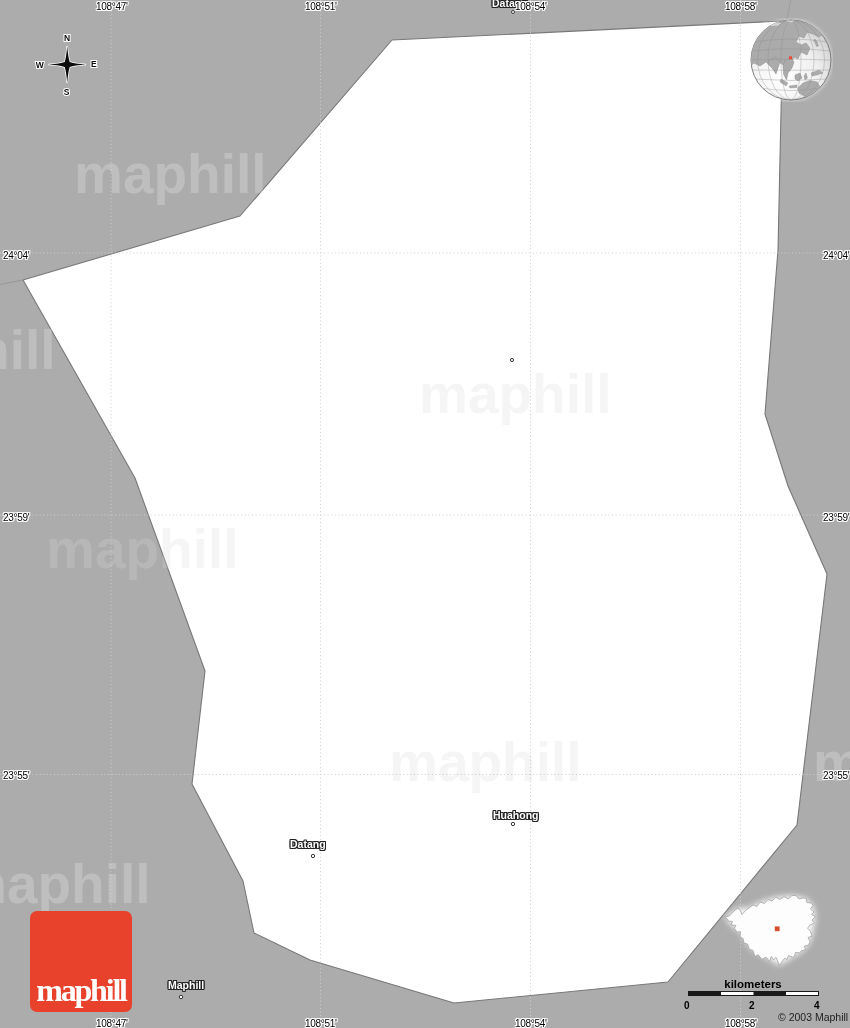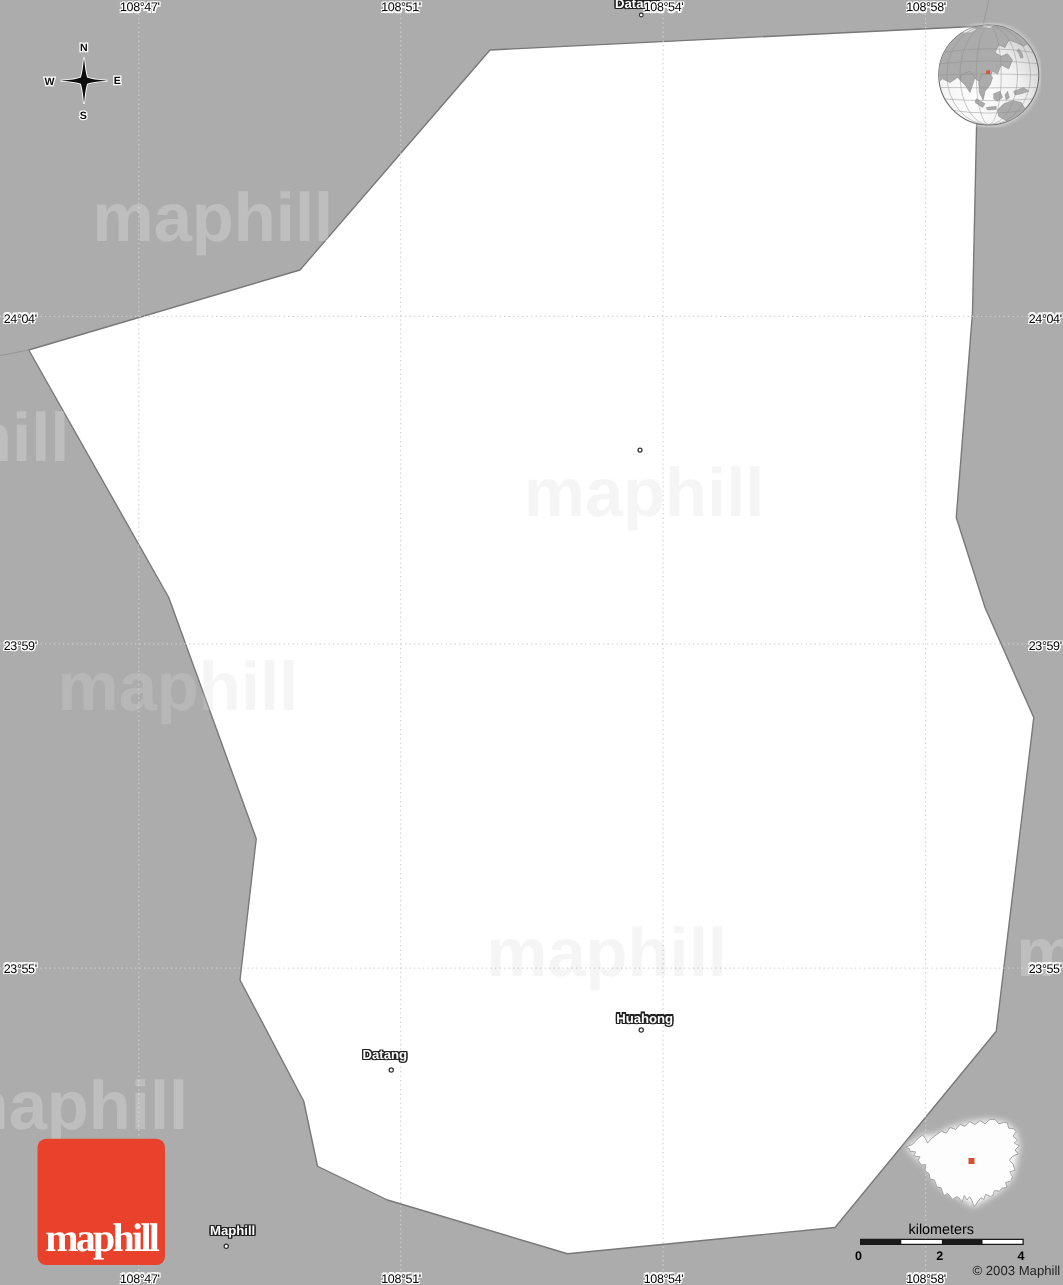--- a/index.html
+++ b/index.html
@@ -183,21 +183,21 @@
 
   <path d="M29.7,42.6 L43.0,33.0 L54.0,33.0 L65.0,27.0 L80.8,22.3 L97.0,20.5 L110.8,23.2 L117.9,30.3 L120.5,41.7 L117.0,61.1 L113.5,70.0 L104.7,77.9 L97.6,82.3 L84.4,90.3 L70.3,82.3 L57.9,75.3 L52.6,69.1 L45.6,56.7 L39.4,53.2 Z" fill="#ffffff" filter="url(#iblur)" opacity="0.95"></path>
 
   <path d="M29.7,42.6 L35.0,40.5 L38.5,36.5 L43.0,33.0 L45.5,36.0 L47.0,39.5 L50.5,35.5 L54.0,33.0 L58.0,30.0 L62.0,31.5 L65.0,27.0 L69.5,28.5 L73.0,24.5 L77.0,26.0 L80.8,22.3 L85.0,24.5 L89.0,21.5 L93.0,24.0 L97.0,20.5 L101.0,20.6 L104.0,24.0 L108.0,23.0 L110.8,23.2 L112.0,27.5 L116.0,28.0 L117.9,30.3 L115.5,34.0 L119.0,37.0 L116.5,39.5 L120.5,41.7 L117.0,45.0 L119.5,48.0 L115.0,50.0 L112.6,53.2 L115.5,56.5 L117.0,61.1 L113.0,62.5 L115.0,66.5 L113.5,70.0 L109.5,71.0 L110.5,75.0 L106.5,75.5 L104.7,77.9 L100.5,77.5 L99.5,81.0 L97.6,82.3 L93.5,80.5 L92.0,84.5 L89.7,83.2 L87.5,86.0 L84.4,90.3 L82.5,85.5 L80.8,82.3 L78.5,85.0 L76.4,81.4 L74.7,86.7 L72.0,83.0 L70.3,82.3 L67.0,84.5 L63.2,79.7 L60.0,81.5 L57.9,75.3 L54.5,74.5 L52.6,69.1 L49.0,68.0 L48.2,63.8 L45.0,61.5 L45.6,56.7 L42.0,57.0 L39.4,53.2 L41.0,50.5 L35.9,49.7 L37.5,46.5 L33.0,46.0 L32.5,44.0 Z" fill="#fdfdfd" stroke="#a2a2a2" stroke-width="0.8" stroke-linejoin="round"></path>
 
   <rect x="79.8" y="51.4" width="4.8" height="4.8" fill="#d84f30"></rect>
 </svg>
 
 <div style="position:absolute;left:680px;top:974px;width:170px;height:44px">
 
-  <div style="position:absolute;left:0;top:4px;width:146px;text-align:center;font-weight:normal;font-size:11.5px;color:#000">kilometers</div>
+  <div style="position:absolute;left:0;top:4px;width:146px;text-align:center;font-weight:bold;font-size:11.5px;color:#000">kilometers</div>
 
   <svg width="170" height="26" style="position:absolute;left:0;top:16px">
     <rect x="8.5" y="1.5" width="130" height="4" fill="#ffffff" stroke="#1a1a1a" stroke-width="1"></rect>
     <rect x="8.5" y="1.5" width="32.5" height="4" fill="#1a1a1a"></rect>
     <rect x="73.5" y="1.5" width="32.5" height="4" fill="#1a1a1a"></rect>
   </svg>
 
   <div style="position:absolute;left:4px;top:26px;font-weight:bold;font-size:10px">0</div>
   <div style="position:absolute;left:69px;top:26px;font-weight:bold;font-size:10px">2</div>
   <div style="position:absolute;left:134px;top:26px;font-weight:bold;font-size:10px">4</div>

